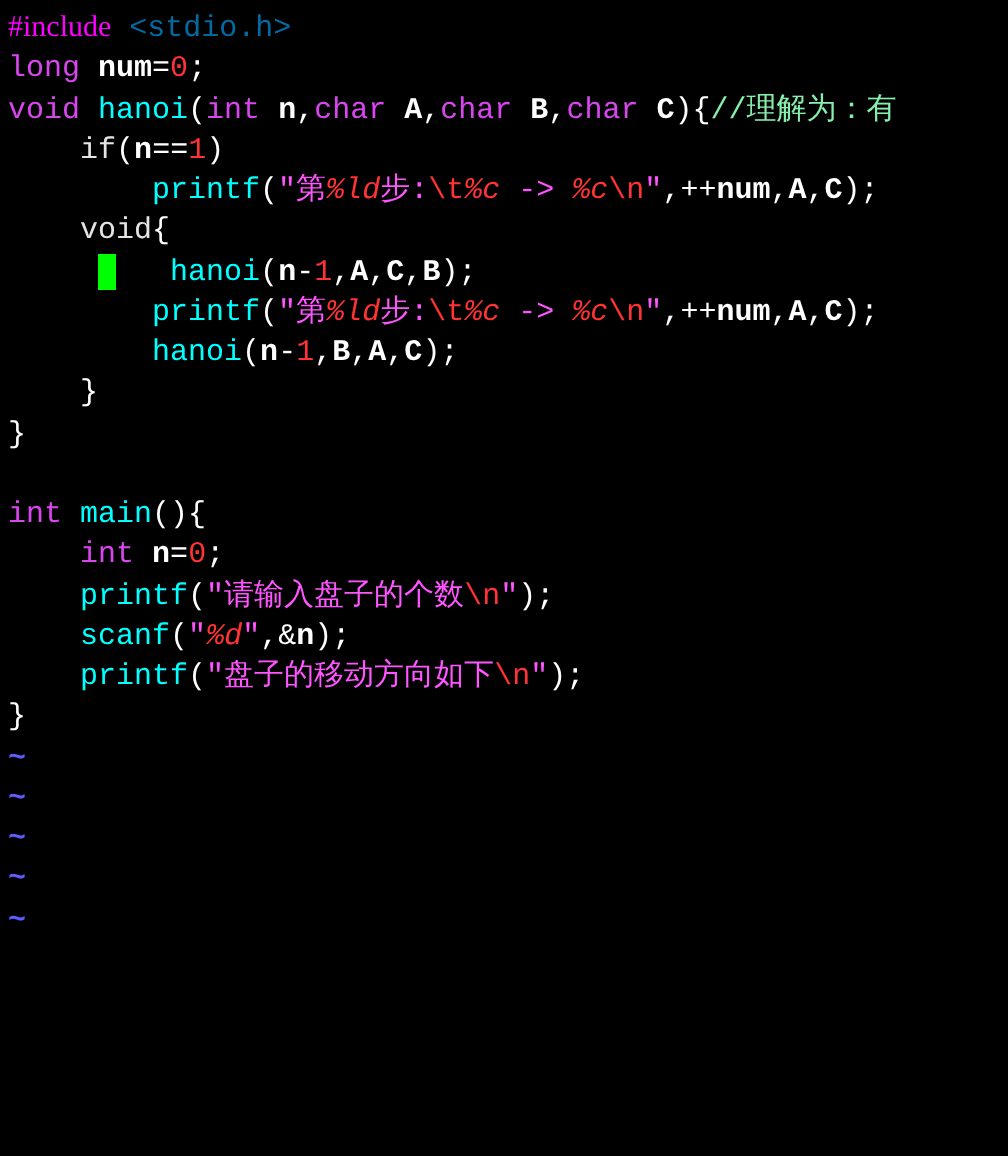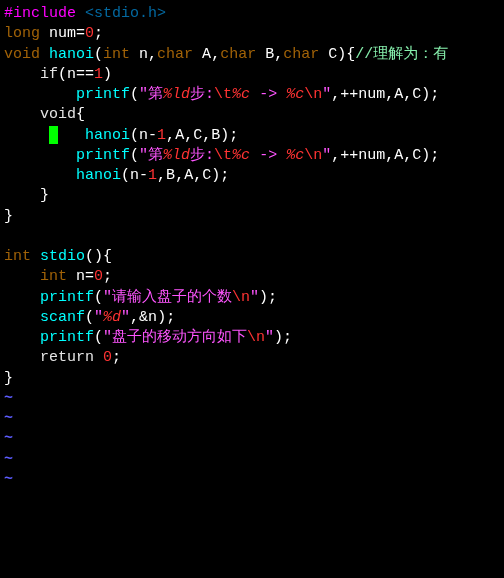--- a/index.html
+++ b/index.html
@@ -11,24 +11,24 @@
     line-height: 1.35;
     color: #ffffff;
     width: 504px;
     height: 578px;
     box-sizing: border-box;
     overflow: hidden;
   }
   .line {
     white-space: pre;
   }
-  .c-preproc { color: #ff00ff; }
+  .c-preproc { color: #ff00ff; font-family: Liberation Serif, serif; }
   .c-include { color: #0369a1; }
-  .c-type { color: #a16207; }
-  .c-ident { color: #ffffff; font-weight: normal; }
+  .c-type { color: #d946ef; }
+  .c-ident { color: #ffffff; font-weight: bold; }
   .c-op { color: #ffffff; }
   .c-num { color: #ff3333; }
   .c-keyword { color: #e5e5e5; }
   .c-func { color: #00ffff; font-weight: normal; }
   .c-paren { color: #ffffff; }
   .c-brace { color: #ffffff; }
   .c-str { color: #ff55ff; }
   .c-fmt { color: #ff3333; font-style: italic; }
   .c-esc { color: #ff3333; }
   .c-comment { color: #86efac; }
@@ -51,25 +51,24 @@
 <div class="line"><span class="c-type">void </span><span class="c-func">hanoi</span><span class="c-paren">(</span><span class="c-type">int </span><span class="c-ident">n</span><span class="c-op">,</span><span class="c-type">char </span><span class="c-ident">A</span><span class="c-op">,</span><span class="c-type">char </span><span class="c-ident">B</span><span class="c-op">,</span><span class="c-type">char </span><span class="c-ident">C</span><span class="c-paren">)</span><span class="c-brace">{</span><span class="c-comment">//理解为：有</span></div>
 <div class="line"><span>    </span><span class="c-keyword">if</span><span class="c-paren">(</span><span class="c-ident">n</span><span class="c-op">==</span><span class="c-num">1</span><span class="c-paren">)</span></div>
 <div class="line"><span>        </span><span class="c-func">printf</span><span class="c-paren">(</span><span class="c-str">"第</span><span class="c-fmt">%ld</span><span class="c-str">步:</span><span class="c-esc">\t</span><span class="c-fmt">%c</span><span class="c-str"> -&gt; </span><span class="c-fmt">%c</span><span class="c-esc">\n</span><span class="c-str">"</span><span class="c-op">,++</span><span class="c-ident">num</span><span class="c-op">,</span><span class="c-ident">A</span><span class="c-op">,</span><span class="c-ident">C</span><span class="c-paren">)</span><span class="c-op">;</span></div>
 <div class="line"><span>    </span><span class="c-keyword">void</span><span class="c-brace">{</span></div>
 <div class="line"><span>     </span><span class="cursor"></span><span>   </span><span class="c-func">hanoi</span><span class="c-paren">(</span><span class="c-ident">n</span><span class="c-op">-</span><span class="c-num">1</span><span class="c-op">,</span><span class="c-ident">A</span><span class="c-op">,</span><span class="c-ident">C</span><span class="c-op">,</span><span class="c-ident">B</span><span class="c-paren">)</span><span class="c-op">;</span></div>
 <div class="line"><span>        </span><span class="c-func">printf</span><span class="c-paren">(</span><span class="c-str">"第</span><span class="c-fmt">%ld</span><span class="c-str">步:</span><span class="c-esc">\t</span><span class="c-fmt">%c</span><span class="c-str"> -&gt; </span><span class="c-fmt">%c</span><span class="c-esc">\n</span><span class="c-str">"</span><span class="c-op">,++</span><span class="c-ident">num</span><span class="c-op">,</span><span class="c-ident">A</span><span class="c-op">,</span><span class="c-ident">C</span><span class="c-paren">)</span><span class="c-op">;</span></div>
 <div class="line"><span>        </span><span class="c-func">hanoi</span><span class="c-paren">(</span><span class="c-ident">n</span><span class="c-op">-</span><span class="c-num">1</span><span class="c-op">,</span><span class="c-ident">B</span><span class="c-op">,</span><span class="c-ident">A</span><span class="c-op">,</span><span class="c-ident">C</span><span class="c-paren">)</span><span class="c-op">;</span></div>
 <div class="line"><span>    </span><span class="c-brace">}</span></div>
 <div class="line"><span class="c-brace">}</span></div>
 <div class="line"><span> </span></div>
-<div class="line"><span class="c-type">int </span><span class="c-func">stdio</span><span class="c-paren">()</span><span class="c-brace">{</span></div>
+<div class="line"><span class="c-type">int </span><span class="c-func">main</span><span class="c-paren">()</span><span class="c-brace">{</span></div>
 <div class="line"><span>    </span><span class="c-type">int </span><span class="c-ident">n</span><span class="c-op">=</span><span class="c-num">0</span><span class="c-op">;</span></div>
 <div class="line"><span>    </span><span class="c-func">printf</span><span class="c-paren">(</span><span class="c-str">"请输入盘子的个数</span><span class="c-esc">\n</span><span class="c-str">"</span><span class="c-paren">)</span><span class="c-op">;</span></div>
 <div class="line"><span>    </span><span class="c-func">scanf</span><span class="c-paren">(</span><span class="c-str">"</span><span class="c-fmt">%d</span><span class="c-str">"</span><span class="c-op">,&amp;</span><span class="c-ident">n</span><span class="c-paren">)</span><span class="c-op">;</span></div>
 <div class="line"><span>    </span><span class="c-func">printf</span><span class="c-paren">(</span><span class="c-str">"盘子的移动方向如下</span><span class="c-esc">\n</span><span class="c-str">"</span><span class="c-paren">)</span><span class="c-op">;</span></div>
-<div class="line"><span>    </span><span class="c-keyword">return </span><span class="c-num">0</span><span class="c-op">;</span></div>
 <div class="line"><span class="c-brace">}</span></div>
 <div class="line tilde">~</div>
 <div class="line tilde">~</div>
 <div class="line tilde">~</div>
 <div class="line tilde">~</div>
 <div class="line tilde">~</div>
 </div>
 
 </body></html>

